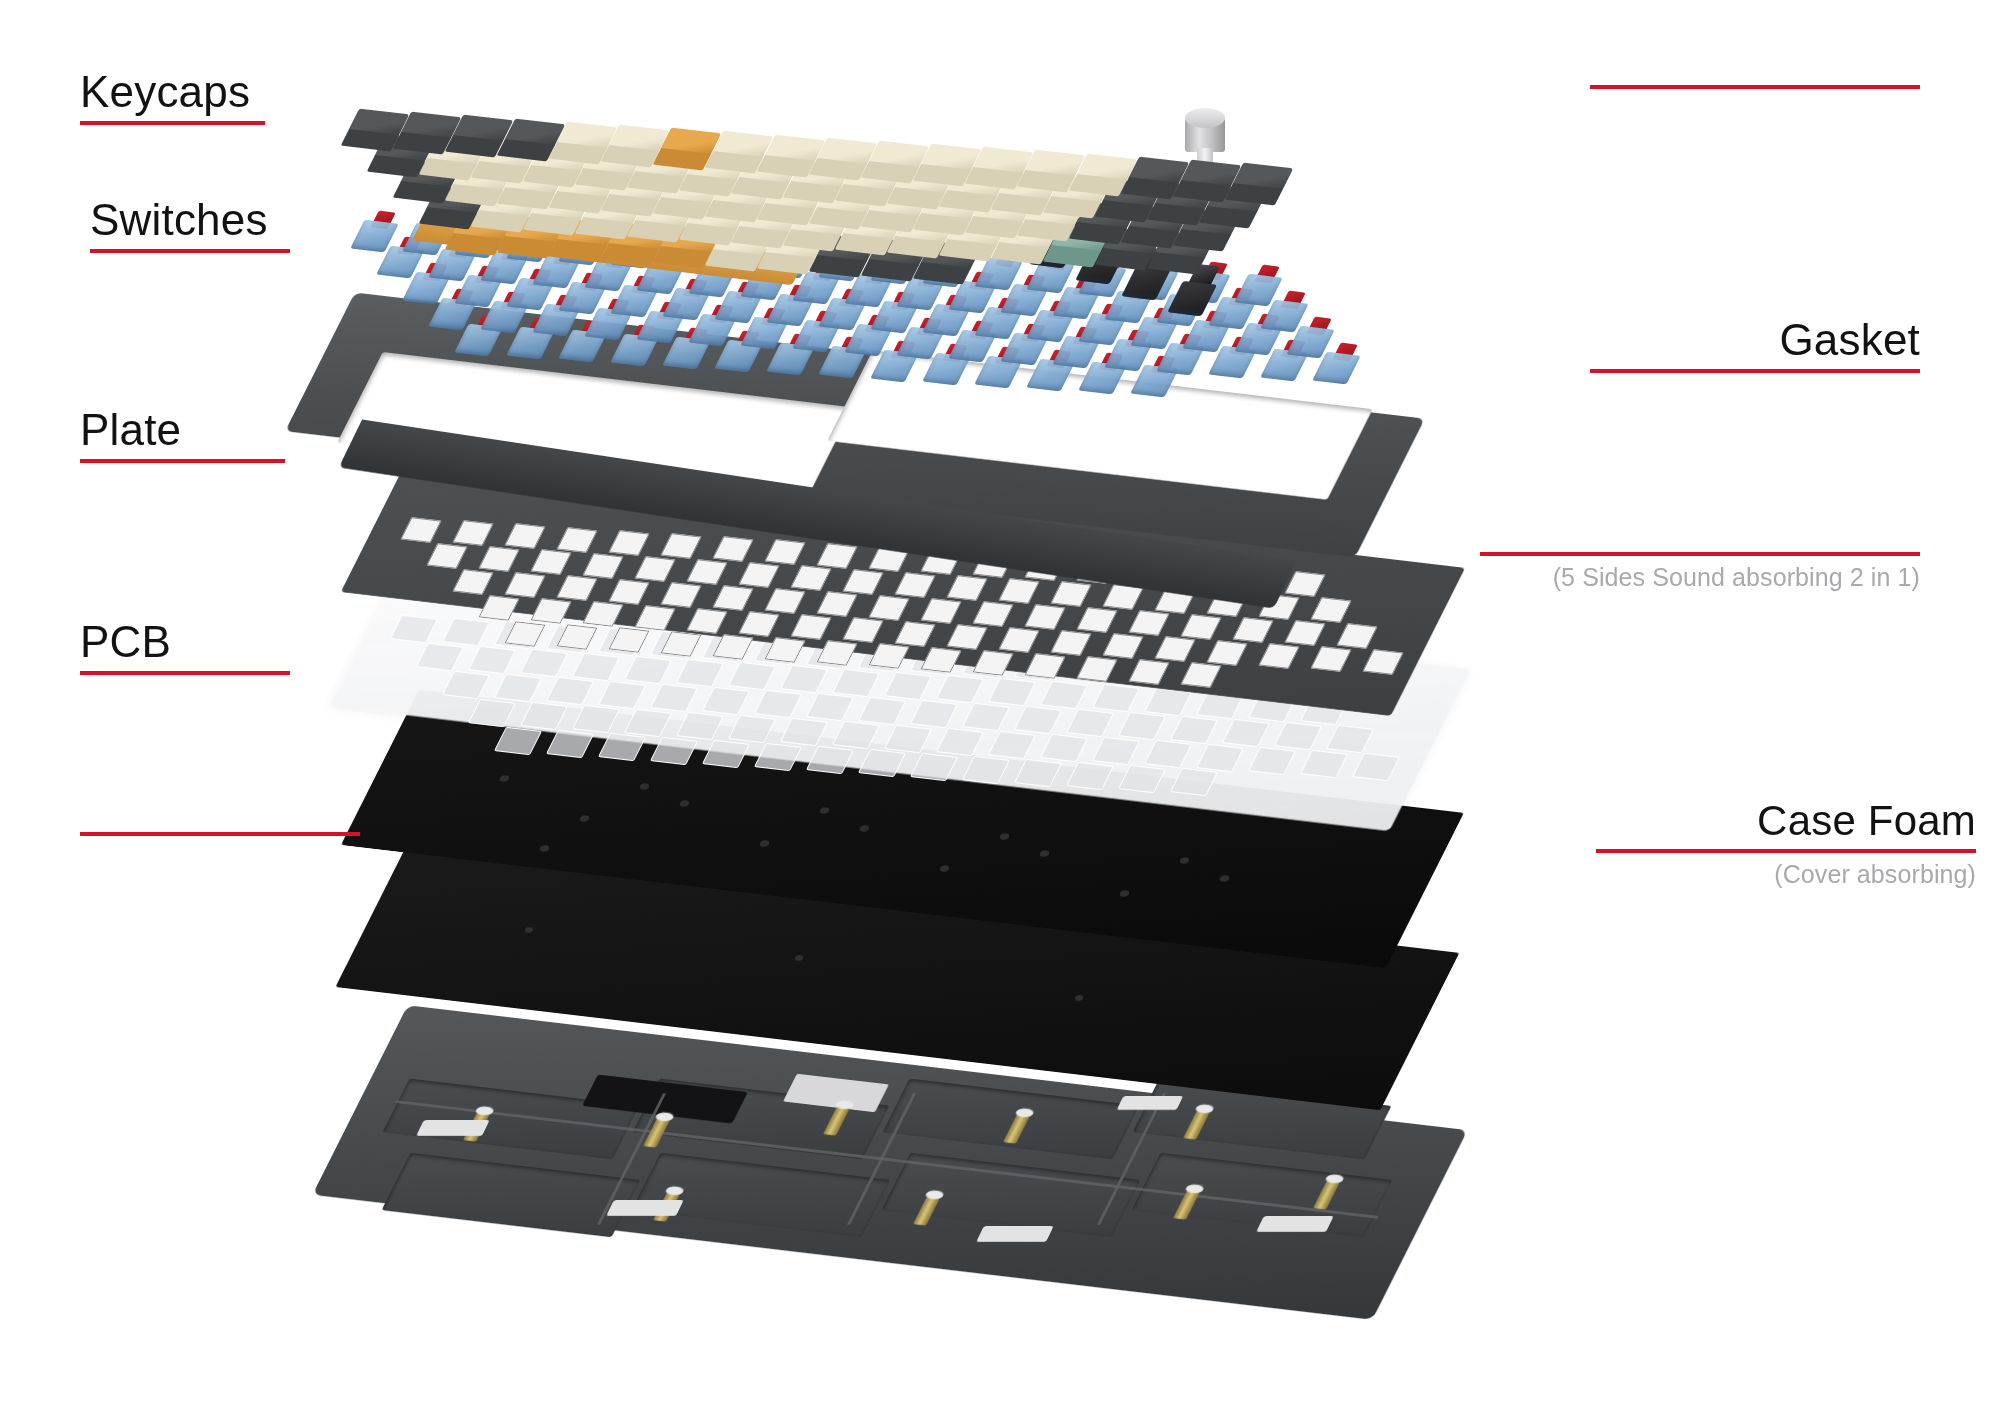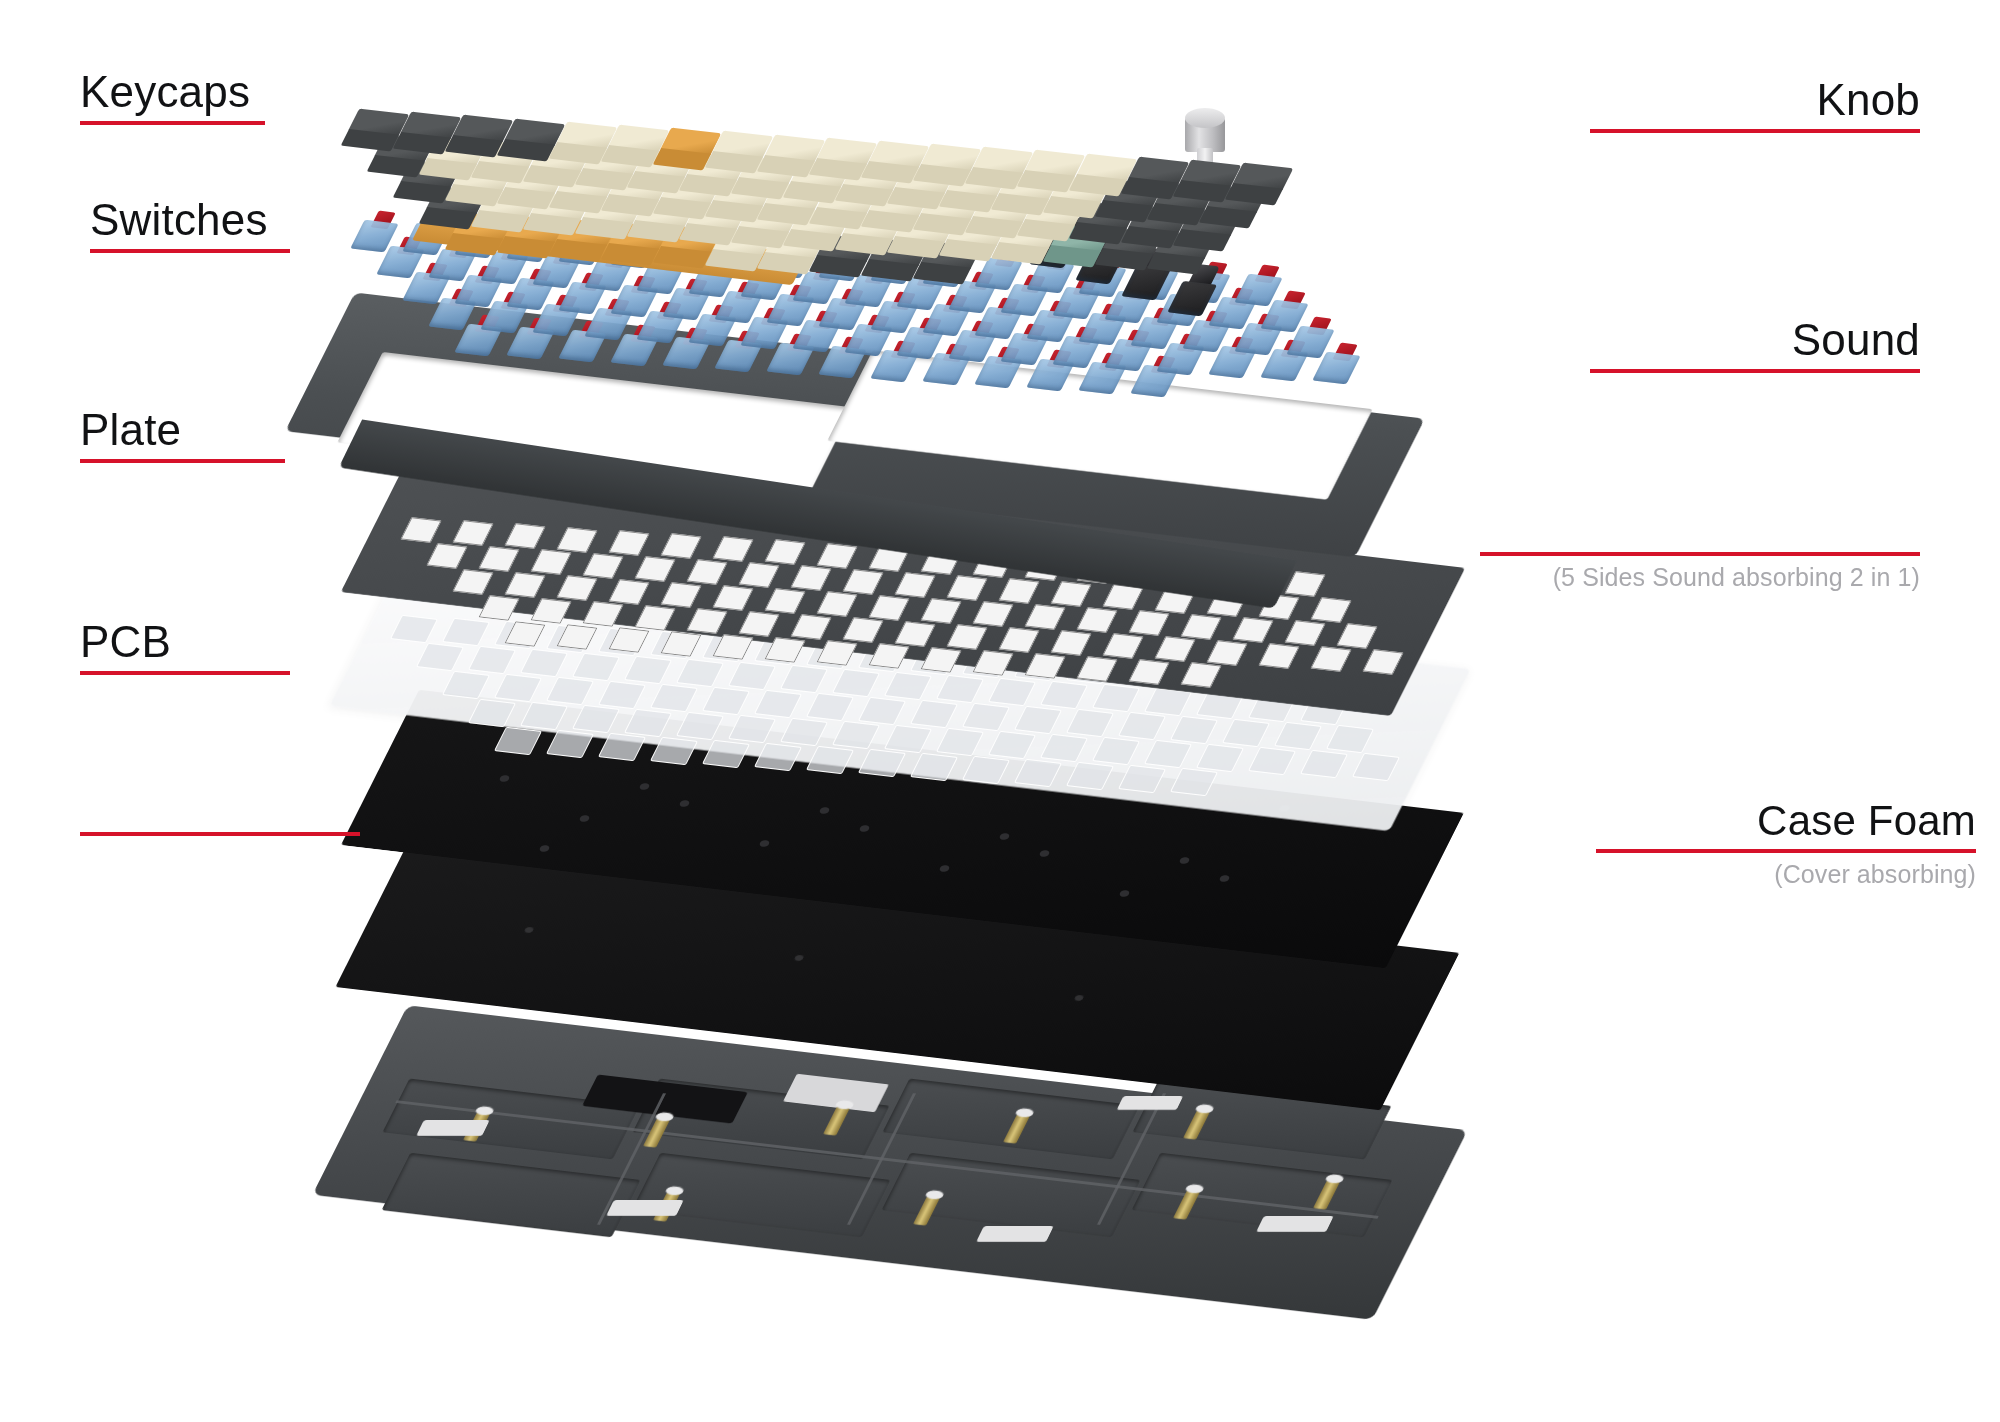--- a/index.html
+++ b/index.html
@@ -1162,29 +1162,28 @@
                   background:linear-gradient(90deg,#cfcfd2,#f2f2f3,#c2c2c5); border-radius:2px;"></div>
     </div>
   </div>
 
   <div id="callouts">
       <div class="callout left" style="left: 80px; top: 70px; width: 185px;">
         <div class="label" style="font-size: 44px;">Keycaps</div>
         <div class="rule" style="background: rgb(214, 18, 42);"></div>
       </div>
       <div class="callout right" style="left: 1590px; top: 78px; width: 330px;">
-        <div class="label" style="font-size: 44px;">Knob</div>
         <div class="rule" style="background: rgb(214, 18, 42);"></div>
       </div>
       <div class="callout left" style="left: 90px; top: 198px; width: 200px;">
         <div class="label" style="font-size: 44px;">Switches</div>
         <div class="rule" style="background: rgb(214, 18, 42);"></div>
       </div>
       <div class="callout right" style="left: 1590px; top: 318px; width: 330px;">
-        <div class="label" style="font-size: 44px;">Sound</div>
+        <div class="label" style="font-size: 44px;">Gasket</div>
         <div class="rule" style="background: rgb(214, 18, 42);"></div>
       </div>
       <div class="callout left" style="left: 80px; top: 408px; width: 205px;">
         <div class="label" style="font-size: 44px;">Plate</div>
         <div class="rule" style="background: rgb(214, 18, 42);"></div>
       </div>
       <div class="callout right" style="left: 1480px; top: 545px; width: 440px;">
         <div class="rule" style="background: rgb(214, 18, 42);"></div>
         <div class="sublabel">(5 Sides Sound absorbing 2 in 1)</div>
       </div>

